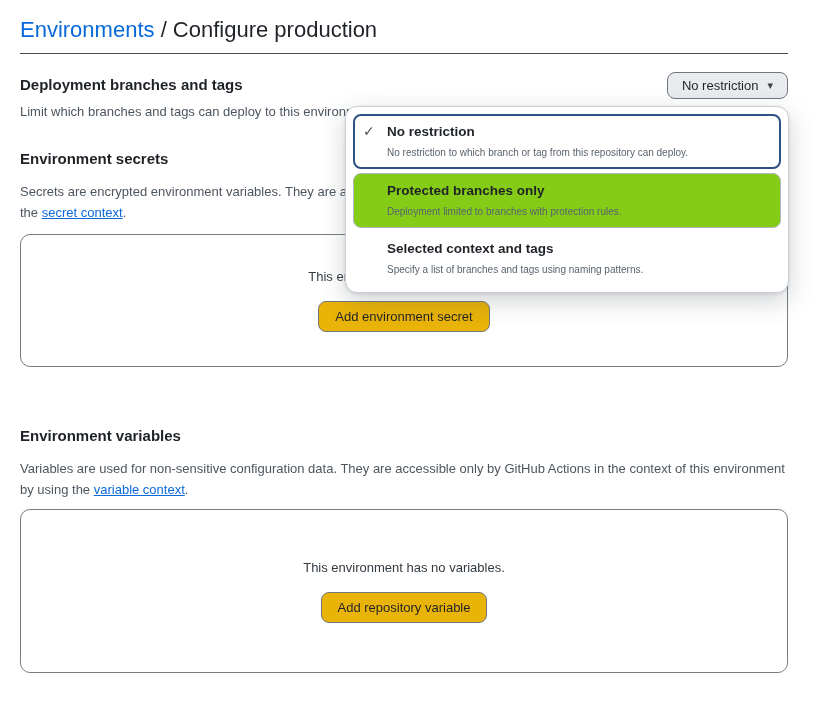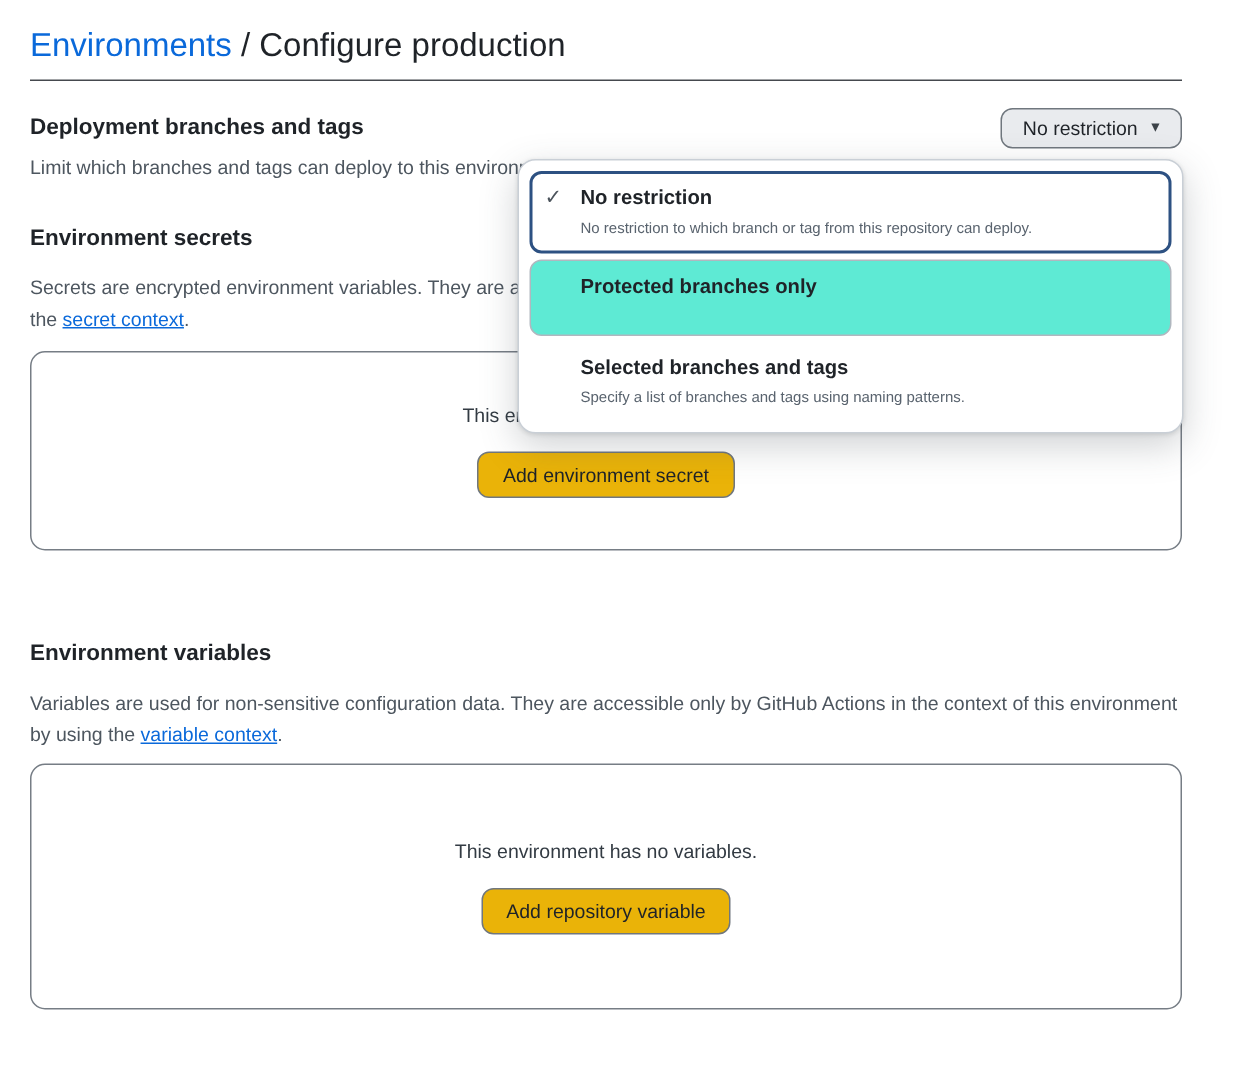--- a/index.html
+++ b/index.html
@@ -35,21 +35,21 @@
   
   .dropdown {
     position:absolute; left:345px; top:106px; width:444px; z-index:10;
     background:#ffffff; border:1px solid #c9cfd6; border-radius:12px;
     box-shadow:0 8px 24px rgba(66,74,83,0.25), 0 1px 3px rgba(27,31,36,0.12);
     padding:7px;
   }
   .dd-item { display:flex; align-items:flex-start; border-radius:8px; overflow:hidden; cursor:pointer; background:#fff; }
   .dd-item + .dd-item { margin-top:4px; }
   .dd-item.focused { border:2px solid #2d5182; padding:7px 6px 7px 8px; }
-  .dd-item.hovered { background:#5eead4; border:1px solid #b0b7bf; padding:8px 7px 24px 9px; }
+  .dd-item.hovered { background:#84cc16; border:1px solid #b0b7bf; padding:8px 7px 8px 9px; }
   .dd-item.plain { padding:8px 8px 8px 10px; }
   .check-col { width:24px; flex-shrink:0; font-size:14px; line-height:17px; color:#4c545c; }
   .dd-label { font-size:13.5px; font-weight:600; line-height:17px; color:#1f2328; }
   .dd-desc { font-size:10px; line-height:15px; color:#59636e; margin-top:5px; white-space:nowrap; }
 
   
   .sec-block { margin-top:27px; }
   .sec-block .sec-heading { margin-bottom:13px; }
   .sec-block .desc { margin-bottom:11px; }
   .sec-vars { margin-top:59px; }
@@ -115,24 +115,25 @@
     <div>
       <div class="dd-label">No restriction</div>
       <div class="dd-desc">No restriction to which branch or tag from this repository can deploy.</div>
     </div>
   </div>
 
   <div class="dd-item hovered">
     <span class="check-col"></span>
     <div>
       <div class="dd-label">Protected branches only</div>
+      <div class="dd-desc">Deployment limited to branches with protection rules.</div>
     </div>
   </div>
 
   <div class="dd-item plain">
     <span class="check-col"></span>
     <div>
-      <div class="dd-label">Selected branches and tags</div>
+      <div class="dd-label">Selected context and tags</div>
       <div class="dd-desc">Specify a list of branches and tags using naming patterns.</div>
     </div>
   </div>
 
 </div>
 
 </body></html>

